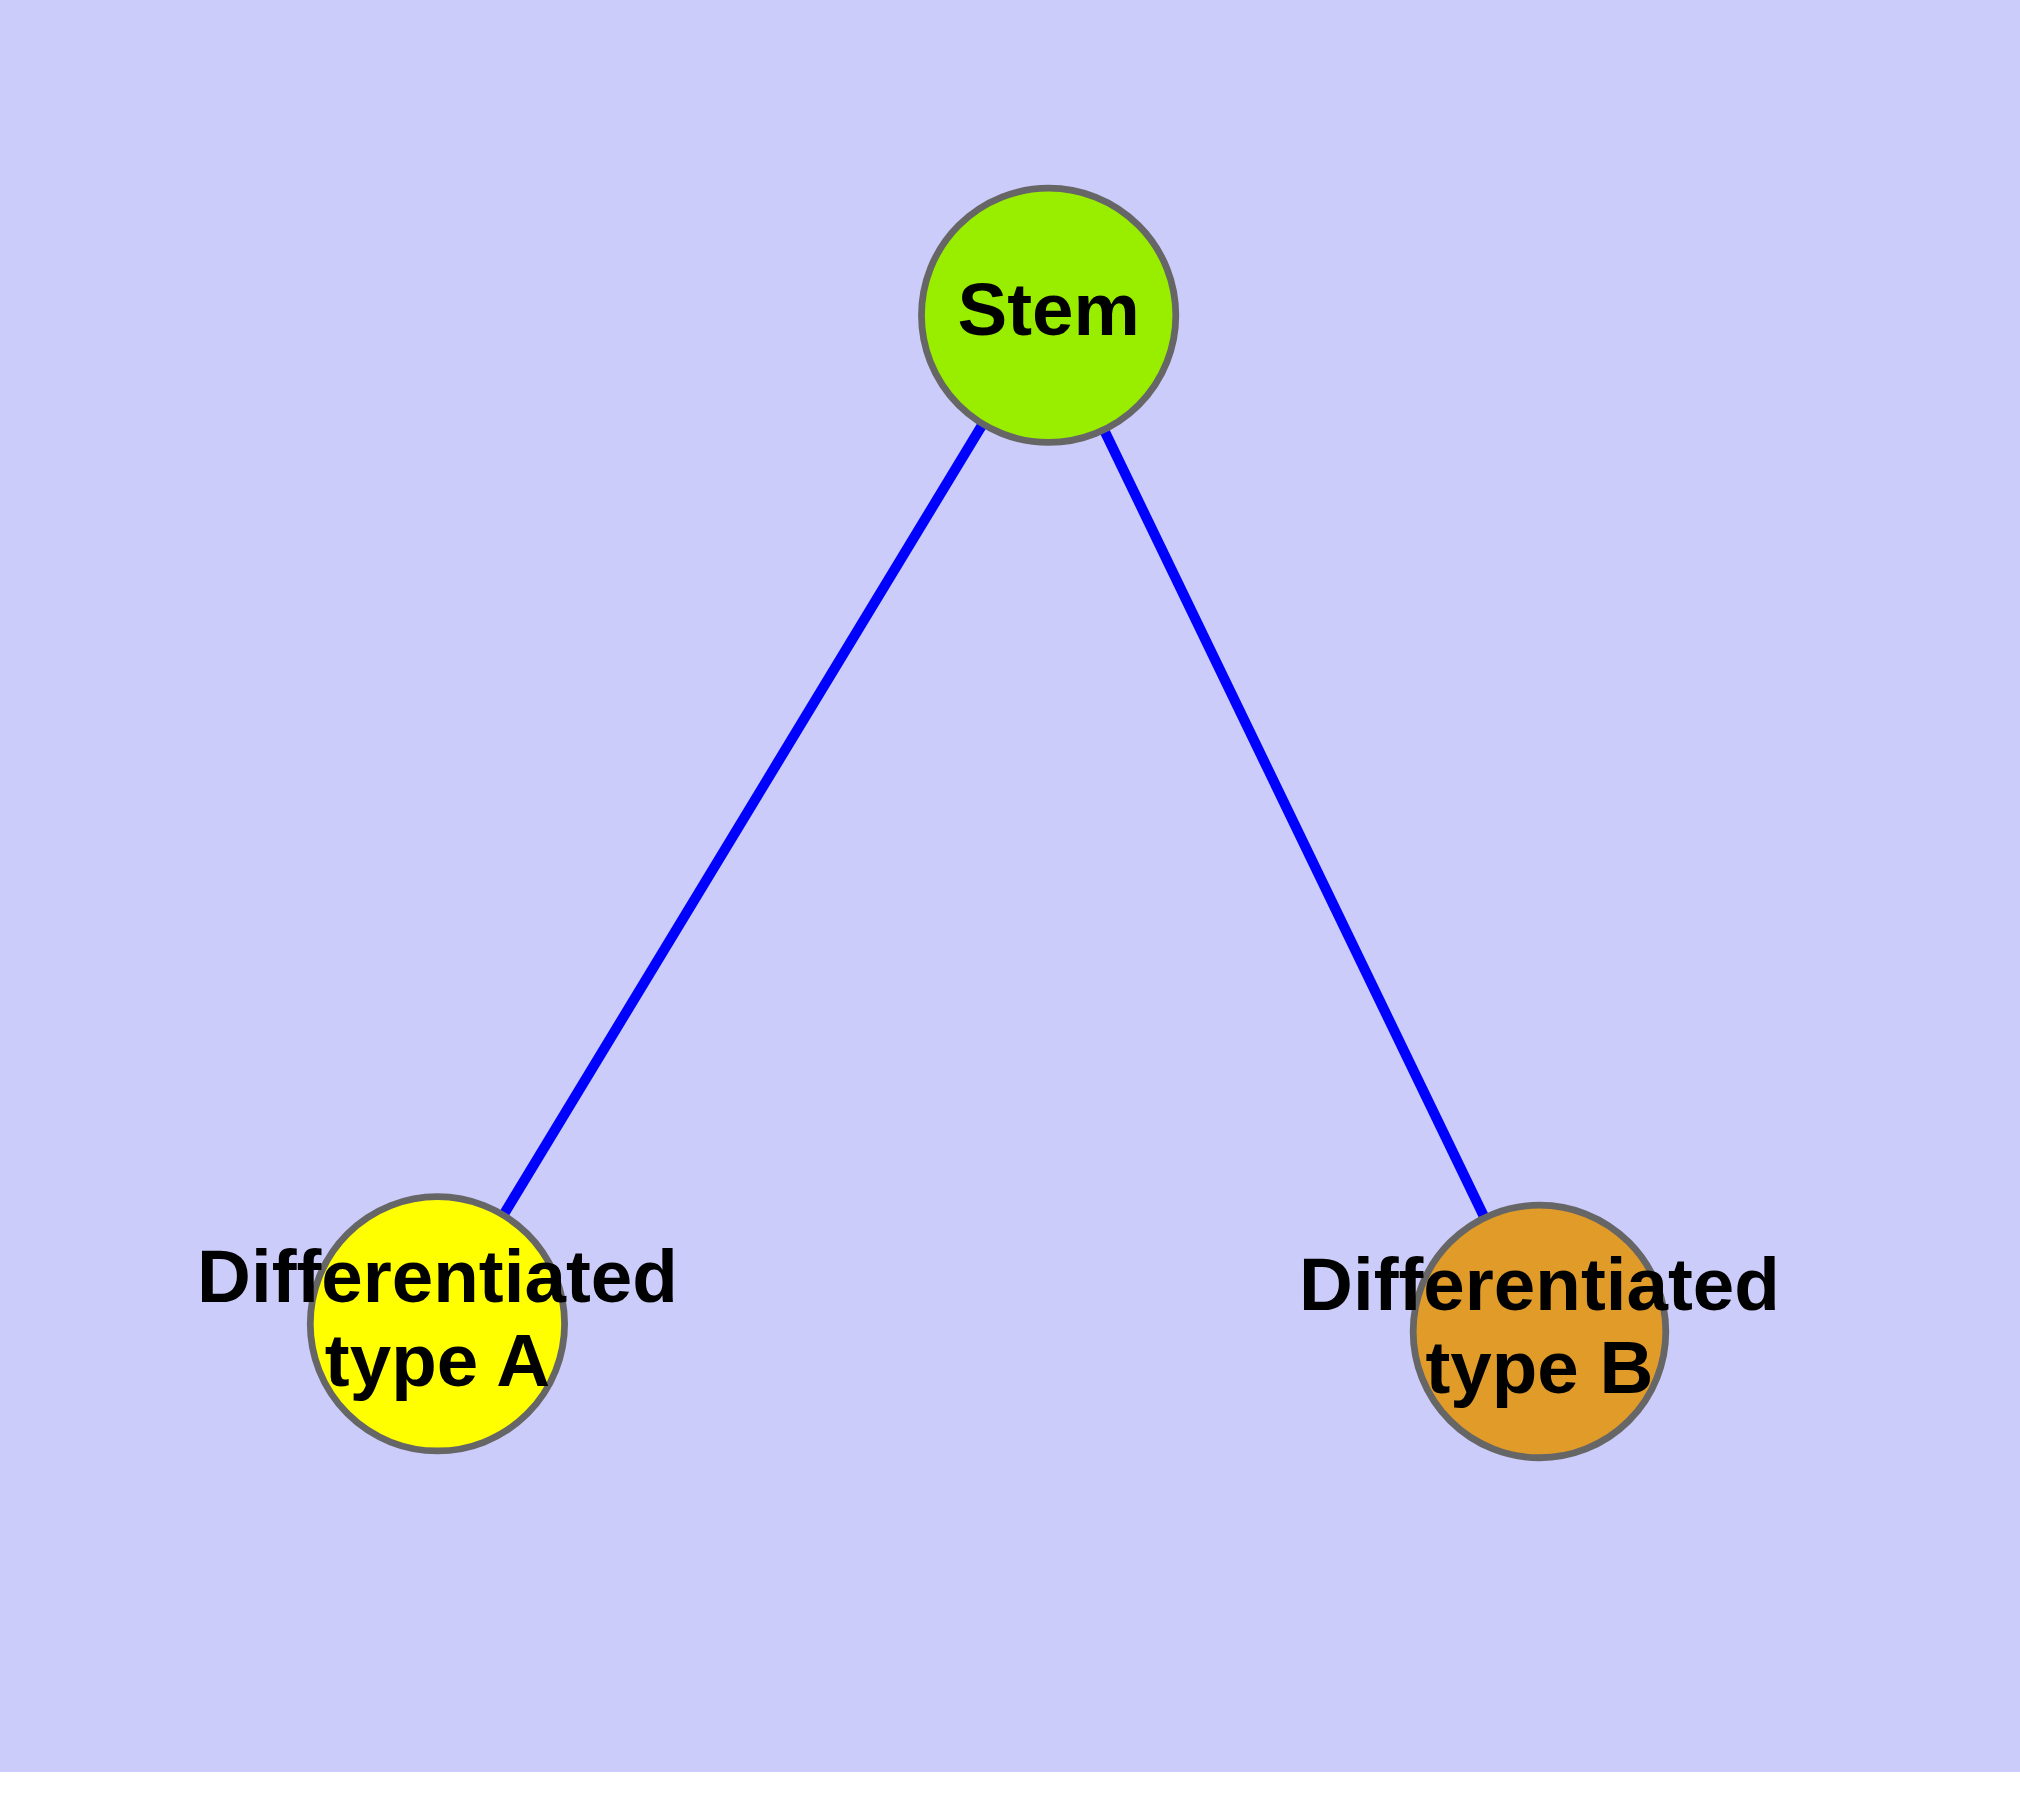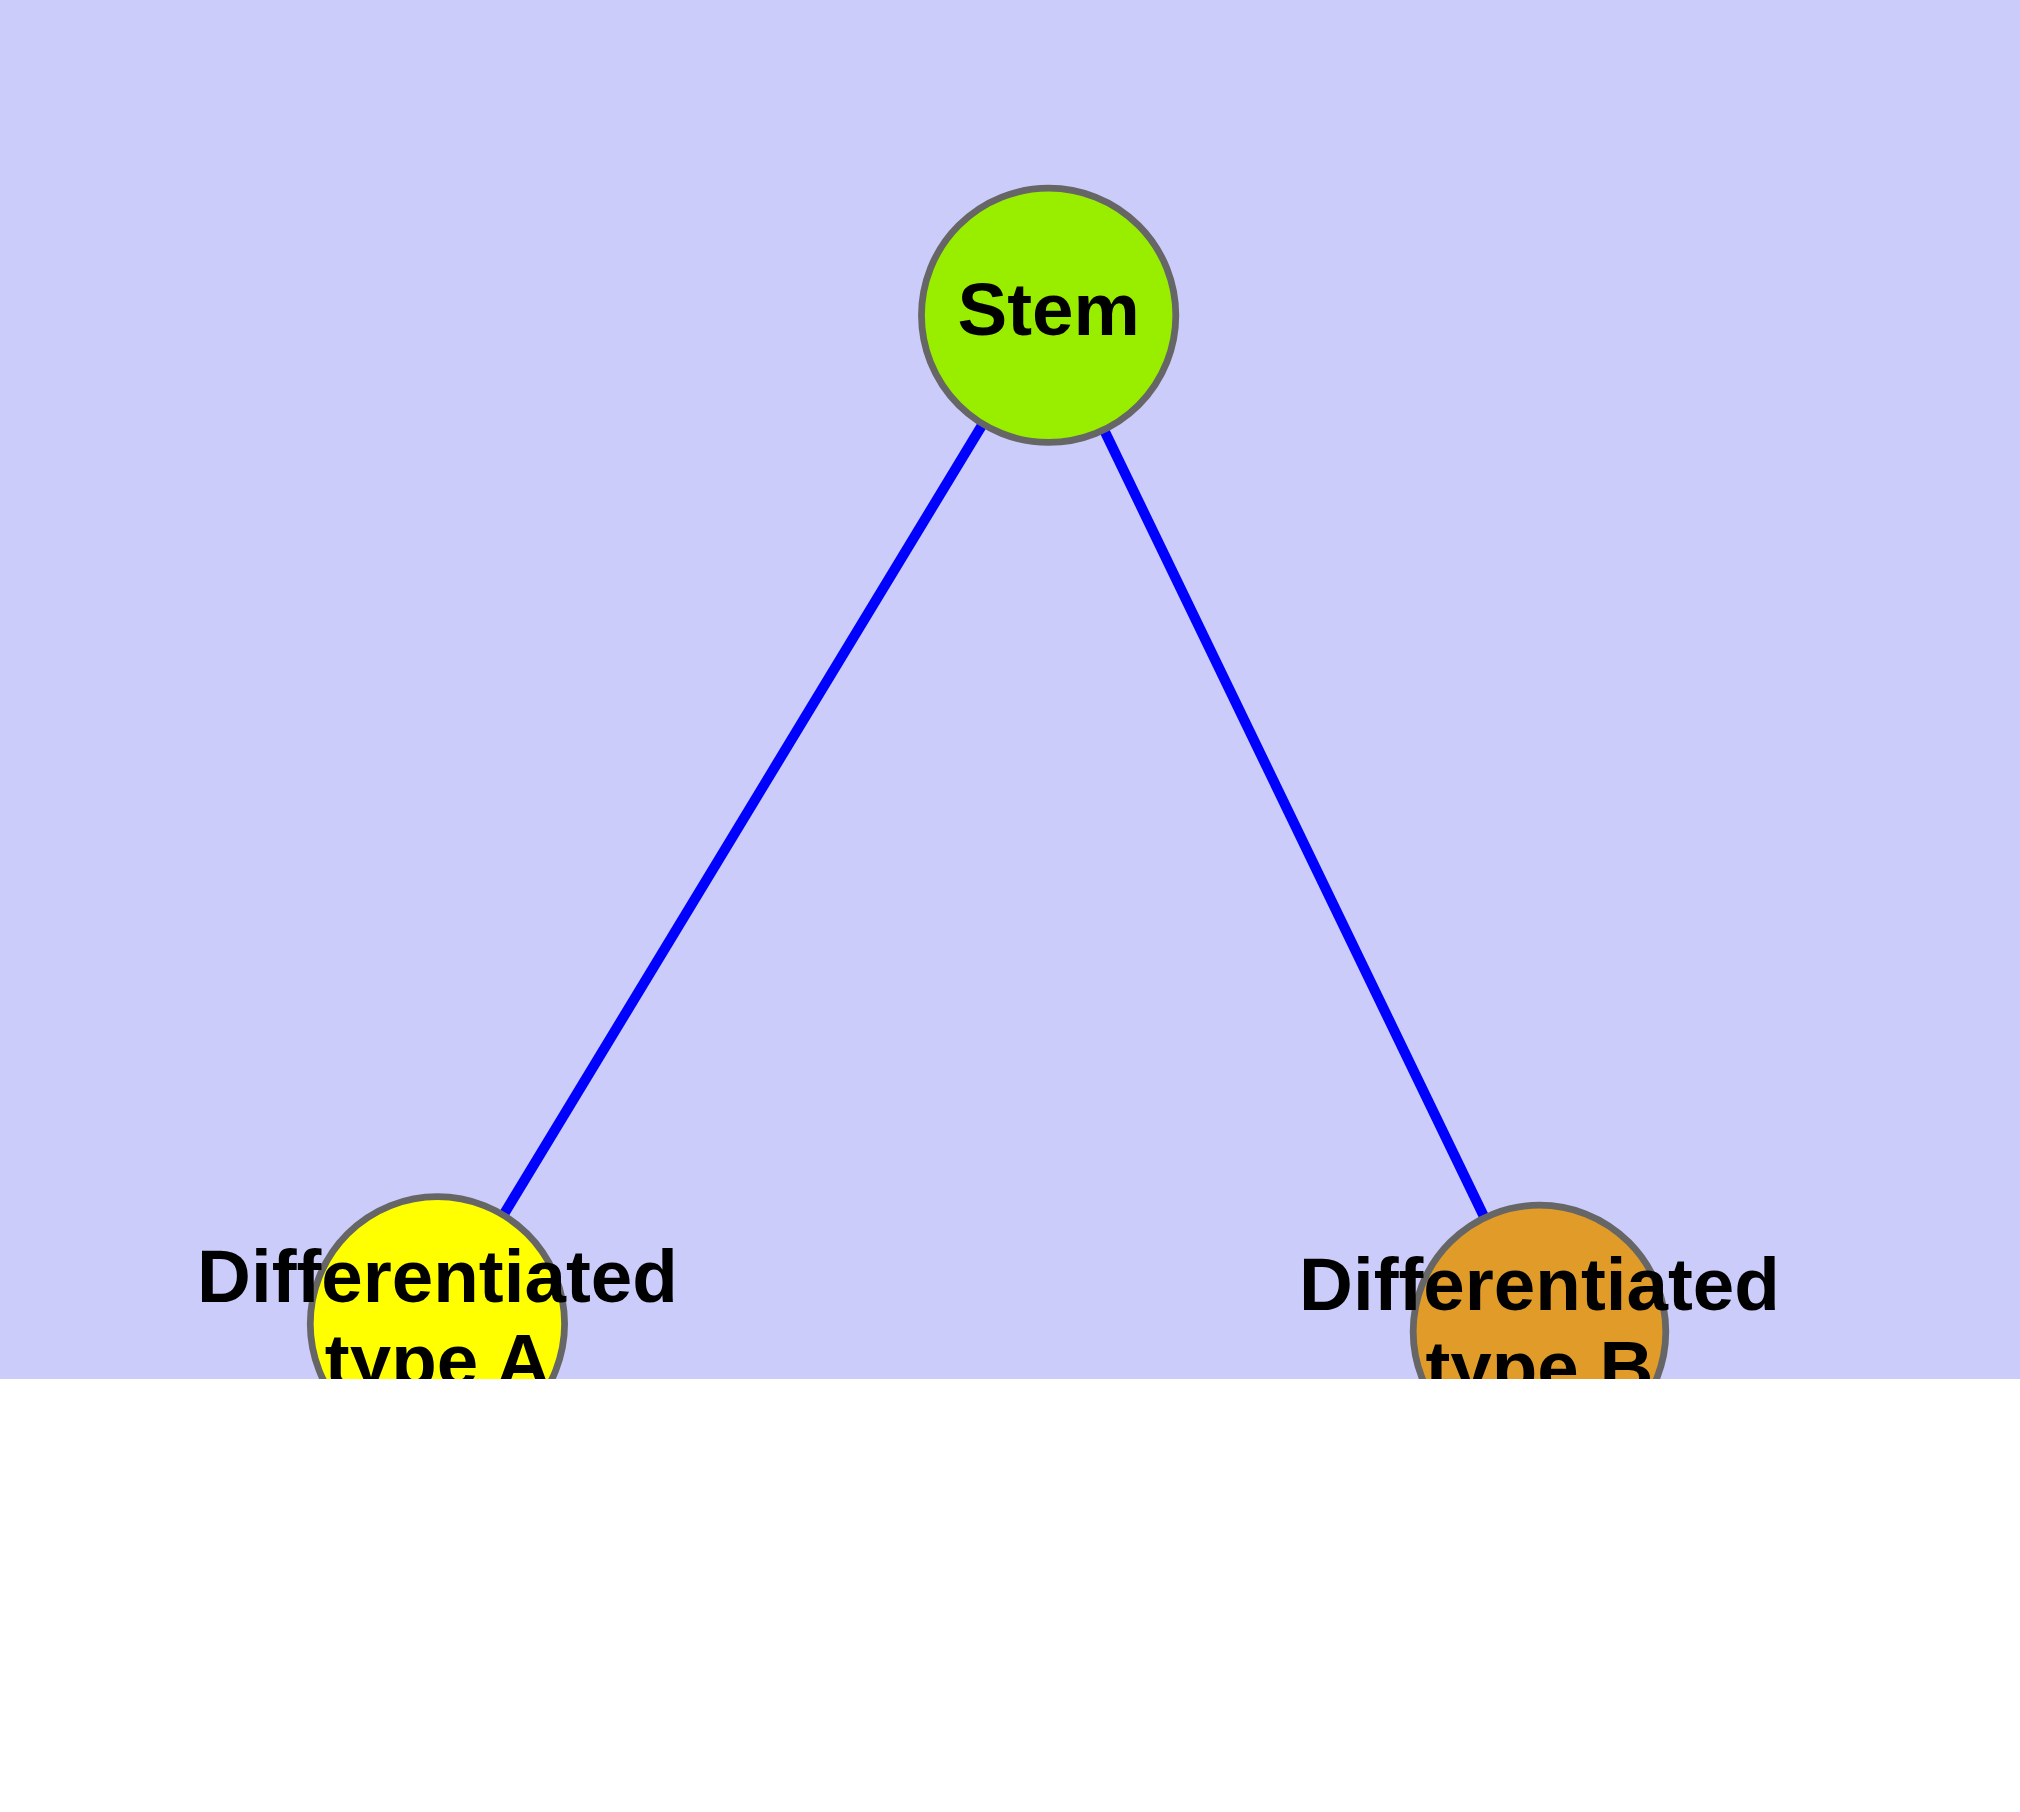--- a/index.html
+++ b/index.html
@@ -27,21 +27,21 @@
     font-family: "Liberation Sans", sans-serif;
     font-weight: bold;
     fill: #000000;
     text-anchor: middle;
     dominant-baseline: middle;
   }
 </style>
 </head>
 <body>
 
-<div id="canvas" style="width: 2021px; height: 1379px;">
+<div id="canvas" style="width: 2021px; height: 1772px;">
   <svg id="graph-svg" viewBox="0 0 2384 2138" preserveAspectRatio="none" xmlns="http://www.w3.org/2000/svg">
 
     <rect id="bg-rect" x="0" y="0" width="2384" height="2138" fill="#CCCCFA"></rect>
 
     <g id="edges-layer">
       <line id="edge-0" x1="1237" y1="372" x2="516" y2="1562" stroke="#0000FF" stroke-width="12" stroke-linecap="butt"></line>
       <line id="edge-1" x1="1237" y1="372" x2="1816" y2="1571" stroke="#0000FF" stroke-width="12" stroke-linecap="butt"></line>
     </g>
 
     <g id="nodes-layer">

